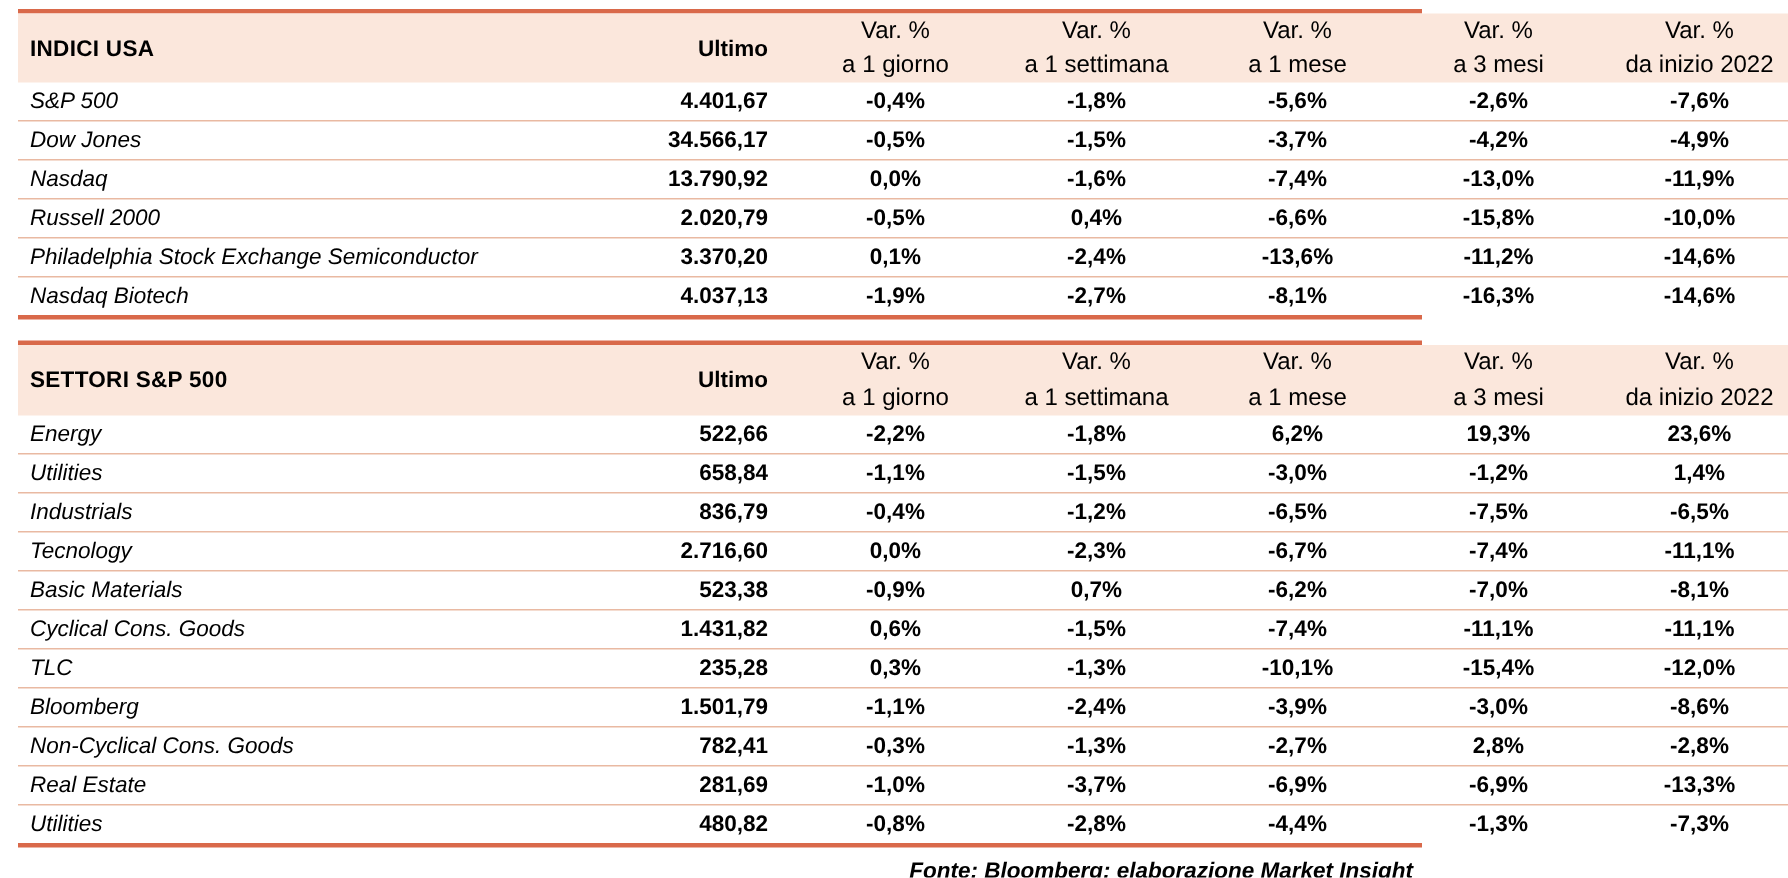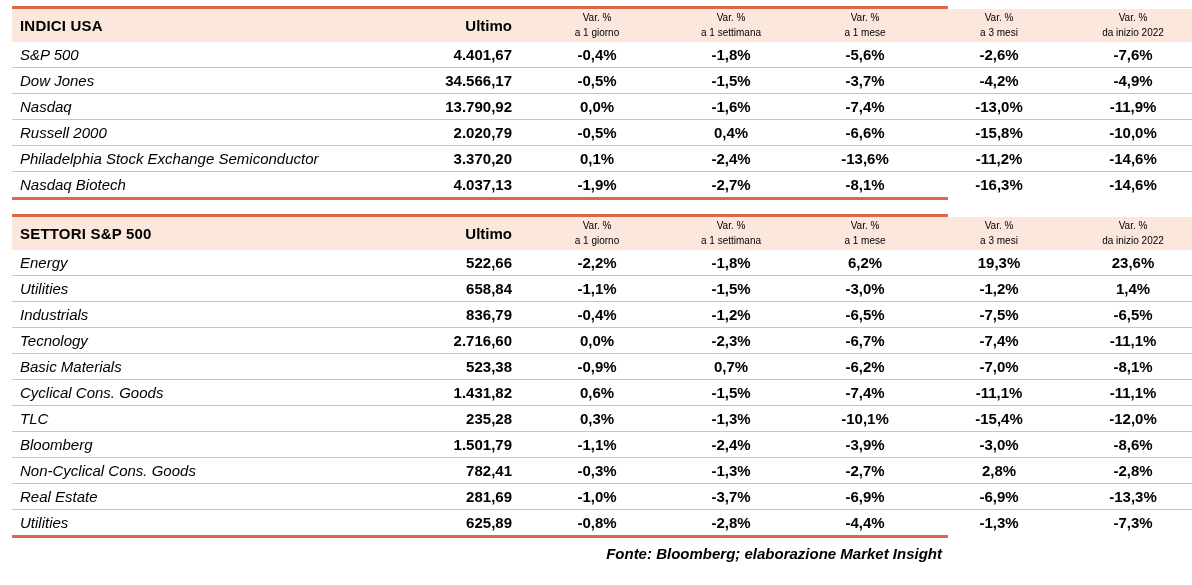--- a/index.html
+++ b/index.html
@@ -49,21 +49,21 @@
     white-space: nowrap;
   }
   .hdr-ultimo {
     font-weight: bold;
     font-size: 15px;
     text-align: right;
     padding-right: 18px;
   }
   .hdr-two {
     text-align: center;
-    font-size: 10px;
+    font-size: 16px;
     line-height: 1.45;
     padding: 5px 6px 6px 6px;
   }
   .hdr-two .l1 { display: block; }
   .hdr-two .l2 { display: block; }
 
   tbody tr td {
     font-size: 15px;
     padding: 4px 0 4px 0;
     border-bottom: 1px solid #e9b9a2;
@@ -343,21 +343,21 @@
           <td class="name">Real Estate</td>
           <td class="val">281,69</td>
           <td class="pct">-1,0%</td>
           <td class="pct">-3,7%</td>
           <td class="pct">-6,9%</td>
           <td class="pct">-6,9%</td>
           <td class="pct">-13,3%</td>
         </tr>
         <tr>
           <td class="name">Utilities</td>
-          <td class="val">625,89</td>
+          <td class="val">480,82</td>
           <td class="pct">-0,8%</td>
           <td class="pct">-2,8%</td>
           <td class="pct">-4,4%</td>
           <td class="pct">-1,3%</td>
           <td class="pct">-7,3%</td>
         </tr>
       </tbody>
     </table>
     <div class="rule-thick"></div>
   </div>

